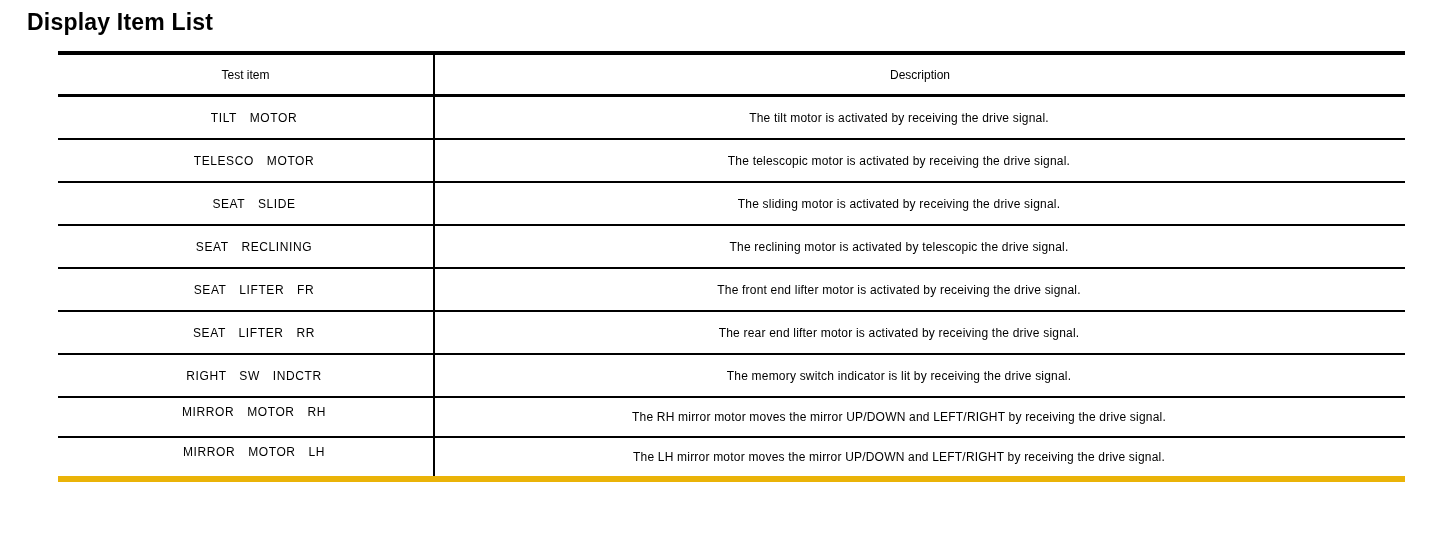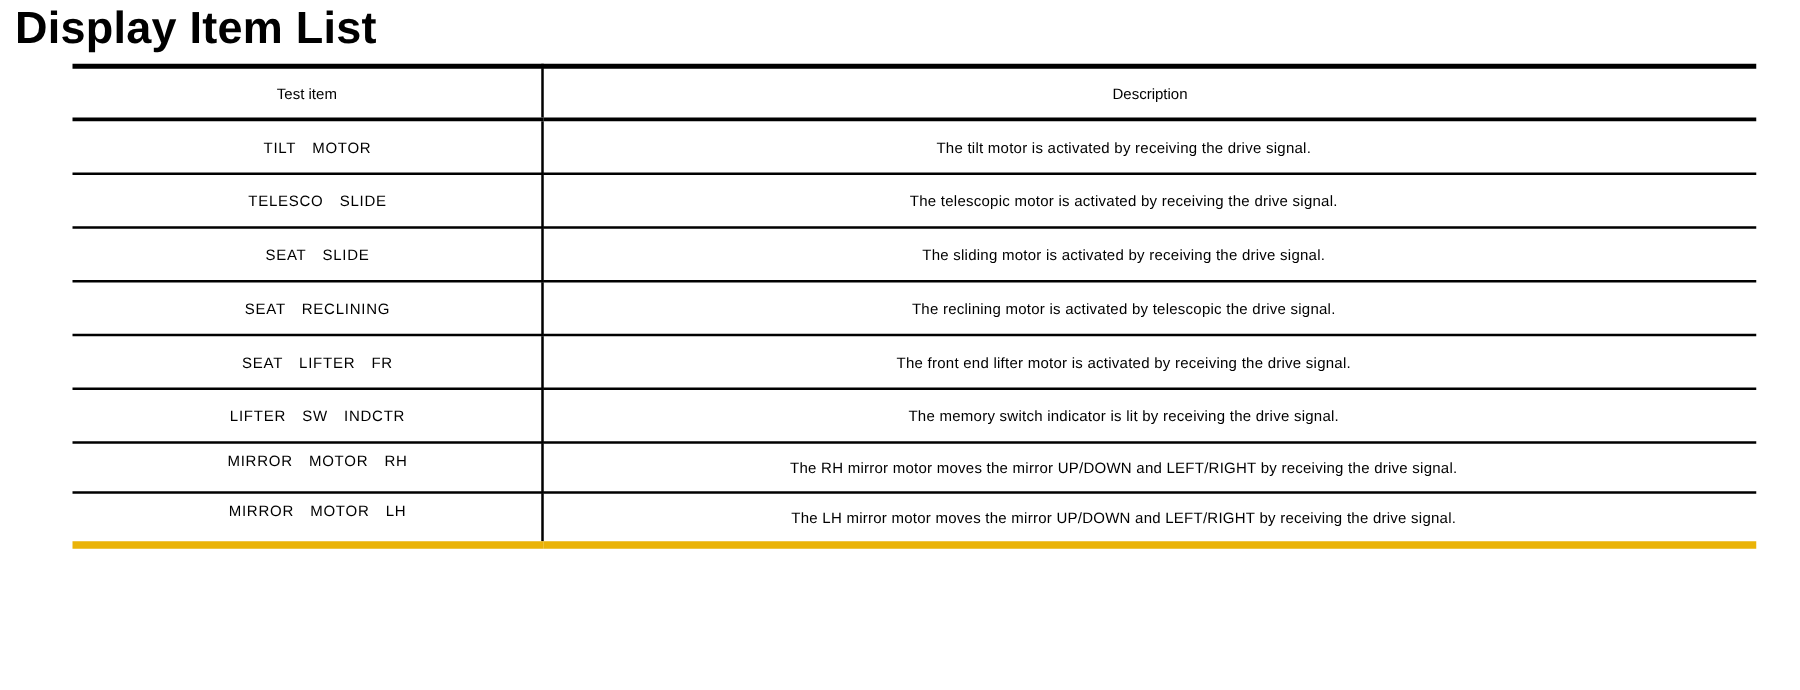--- a/index.html
+++ b/index.html
@@ -9,22 +9,22 @@
   }
   body {
     width: 1440px;
     height: 552px;
     overflow: hidden;
     font-family: "Liberation Sans", sans-serif;
     color: #000000;
     -webkit-font-smoothing: antialiased;
   }
   .page-title {
-    margin: 6px 0 0 12px;
-    font-size: 36px;
+    margin: 6px 0 0 27px;
+    font-size: 23px;
     font-weight: bold;
     letter-spacing: 0.2px;
     line-height: 32px;
   }
   .table-wrap {
     margin: 13px 0 0 58px;
   }
   table.item-table {
     border-collapse: collapse;
     table-layout: fixed;
@@ -86,37 +86,41 @@
         <th class="item-header">Test item</th>
         <th>Description</th>
       </tr>
     </thead>
     <tbody>
       <tr class="row-single">
         <td class="item-cell">TILT MOTOR</td>
         <td class="desc-cell">The tilt motor is activated by receiving the drive signal.</td>
       </tr>
       <tr class="row-single">
-        <td class="item-cell">TELESCO SLIDE</td>
+        <td class="item-cell">TELESCO MOTOR</td>
         <td class="desc-cell">The telescopic motor is activated by receiving the drive signal.</td>
       </tr>
       <tr class="row-single">
         <td class="item-cell">SEAT SLIDE</td>
         <td class="desc-cell">The sliding motor is activated by receiving the drive signal.</td>
       </tr>
       <tr class="row-single">
         <td class="item-cell">SEAT RECLINING</td>
         <td class="desc-cell">The reclining motor is activated by telescopic the drive signal.</td>
       </tr>
       <tr class="row-single">
         <td class="item-cell">SEAT LIFTER FR</td>
         <td class="desc-cell">The front end lifter motor is activated by receiving the drive signal.</td>
       </tr>
       <tr class="row-single">
-        <td class="item-cell">LIFTER SW INDCTR</td>
+        <td class="item-cell">SEAT LIFTER RR</td>
+        <td class="desc-cell">The rear end lifter motor is activated by receiving the drive signal.</td>
+      </tr>
+      <tr class="row-single">
+        <td class="item-cell">RIGHT SW INDCTR</td>
         <td class="desc-cell">The memory switch indicator is lit by receiving the drive signal.</td>
       </tr>
       <tr class="row-multi">
         <td class="item-cell">MIRROR MOTOR RH</td>
         <td class="desc-cell">The RH mirror motor moves the mirror UP/DOWN and LEFT/RIGHT by receiving the drive signal.</td>
       </tr>
       <tr class="row-multi row-last">
         <td class="item-cell">MIRROR MOTOR LH</td>
         <td class="desc-cell">The LH mirror motor moves the mirror UP/DOWN and LEFT/RIGHT by receiving the drive signal.</td>
       </tr>

